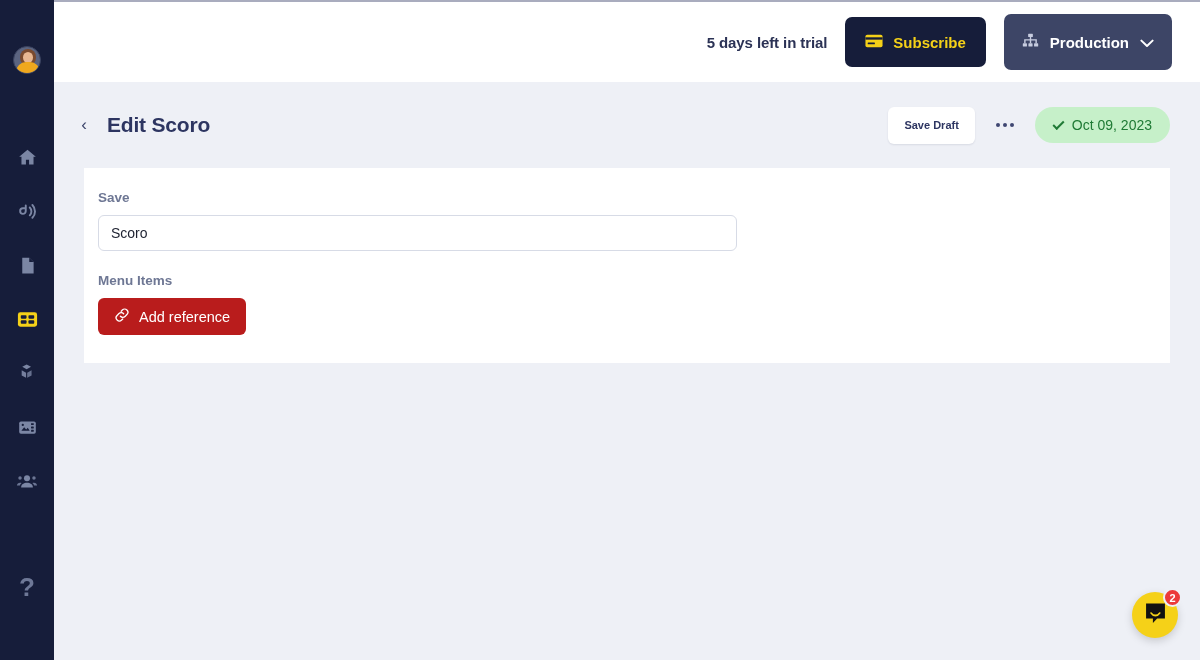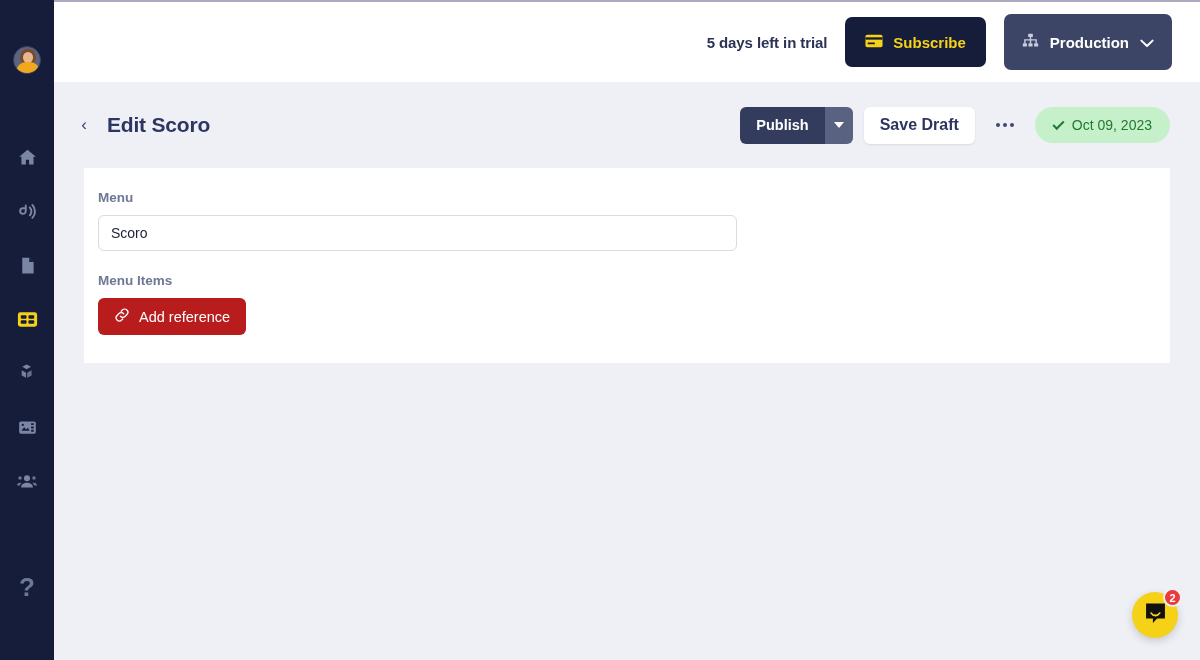--- a/index.html
+++ b/index.html
@@ -175,21 +175,21 @@
   }
   .caret-down {
     width: 0; height: 0;
     border-left: 5px solid transparent;
     border-right: 5px solid transparent;
     border-top: 6px solid #ffffff;
   }
   .btn-draft {
     background: #ffffff;
     color: #2d3561;
-    font-size: 16px; font-weight: bold;
+    font-size: 11px; font-weight: bold;
     height: 37px;
     padding: 0 16px;
     border-radius: 6px;
     display: flex; align-items: center;
     border: none; cursor: pointer;
     font-family: inherit;
     box-shadow: 0 1px 2px rgba(20,30,70,0.10);
   }
   .btn-more {
     width: 30px; height: 30px;
@@ -416,45 +416,39 @@
         </span>
       </button>
     </div>
 
     <div class="pagehead">
       <div class="back-chev">‹</div>
       <div class="page-title">Edit Scoro</div>
 
       <div class="head-actions">
 
-        <div class="publish-group">
-          <button class="btn-publish">Publish</button>
-          <div class="btn-publish-caret">
-            <span class="caret-down"></span>
-          </div>
-        </div>
 
         <button class="btn-draft">Save Draft</button>
 
         <div class="btn-more">
           <i></i>
           <i></i>
           <i></i>
         </div>
 
         <div class="date-badge">
           <span class="check"></span>
           <span>Oct 09, 2023</span>
         </div>
       </div>
     </div>
 
     <div class="card">
 
-      <div class="field-label">Menu</div>
+      <div class="field-label">Save</div>
       <input class="text-input" type="text" value="Scoro" style="">
 
       <div class="spacer-24"></div>
 
       <div class="field-label">Menu Items</div>
 
       <button class="btn-addref">
         <span>
           <svg width="16" height="16" viewBox="0 0 18 18" fill="none" stroke="#ffffff" stroke-width="1.5" stroke-linecap="round">
             <path d="M7.2 10.4a3.6 3.6 0 0 0 5.2 0.2l2.1-2.1a3.6 3.6 0 1 0-5.1-5.1L8.1 4.7"></path>

